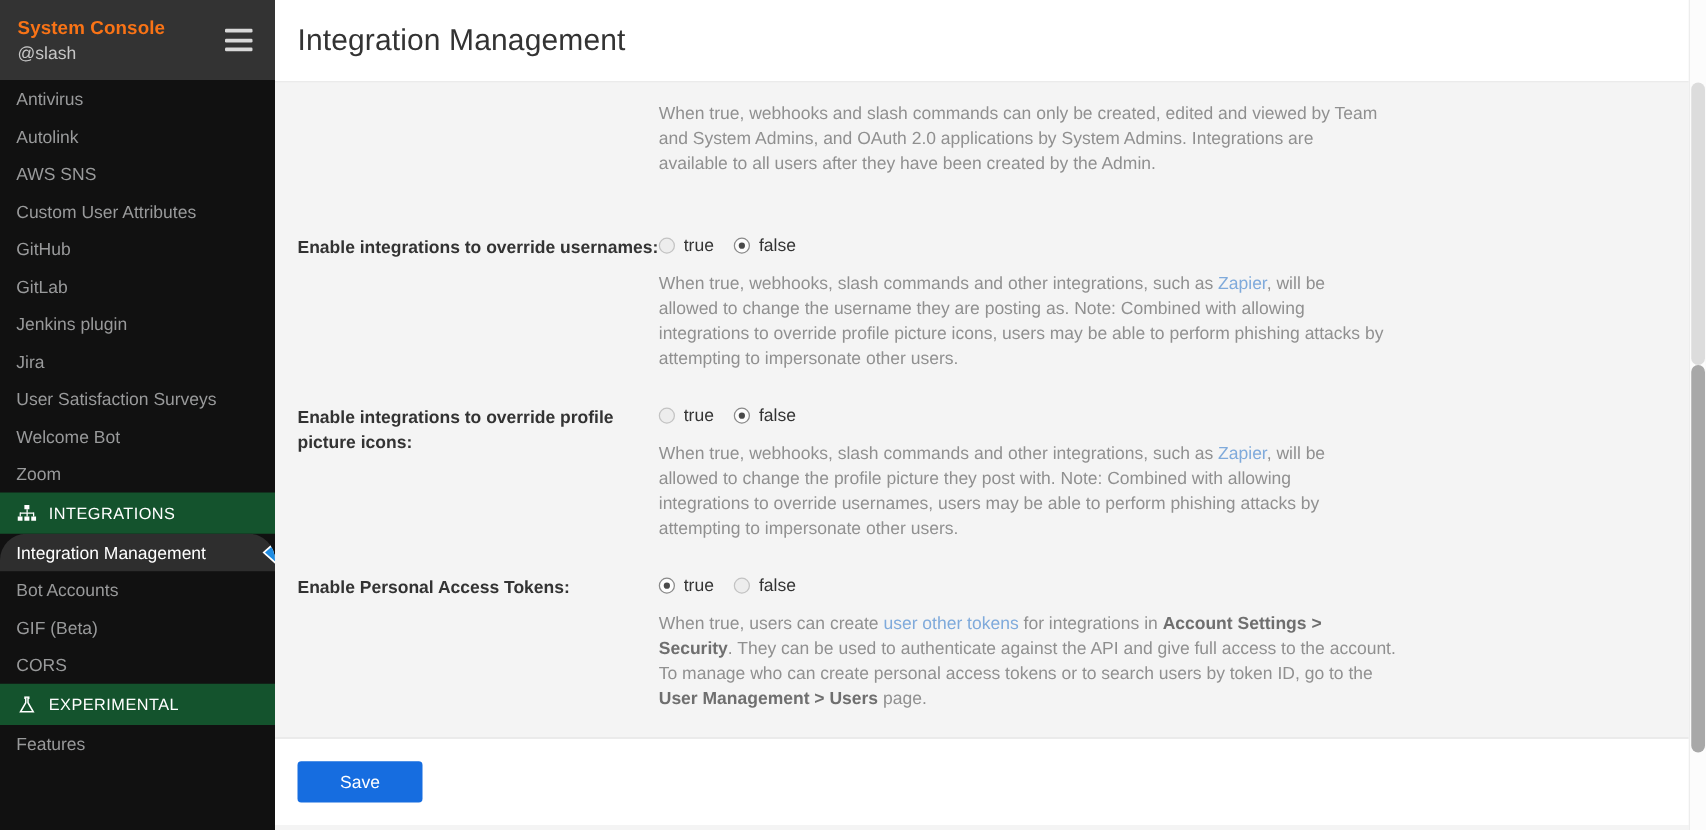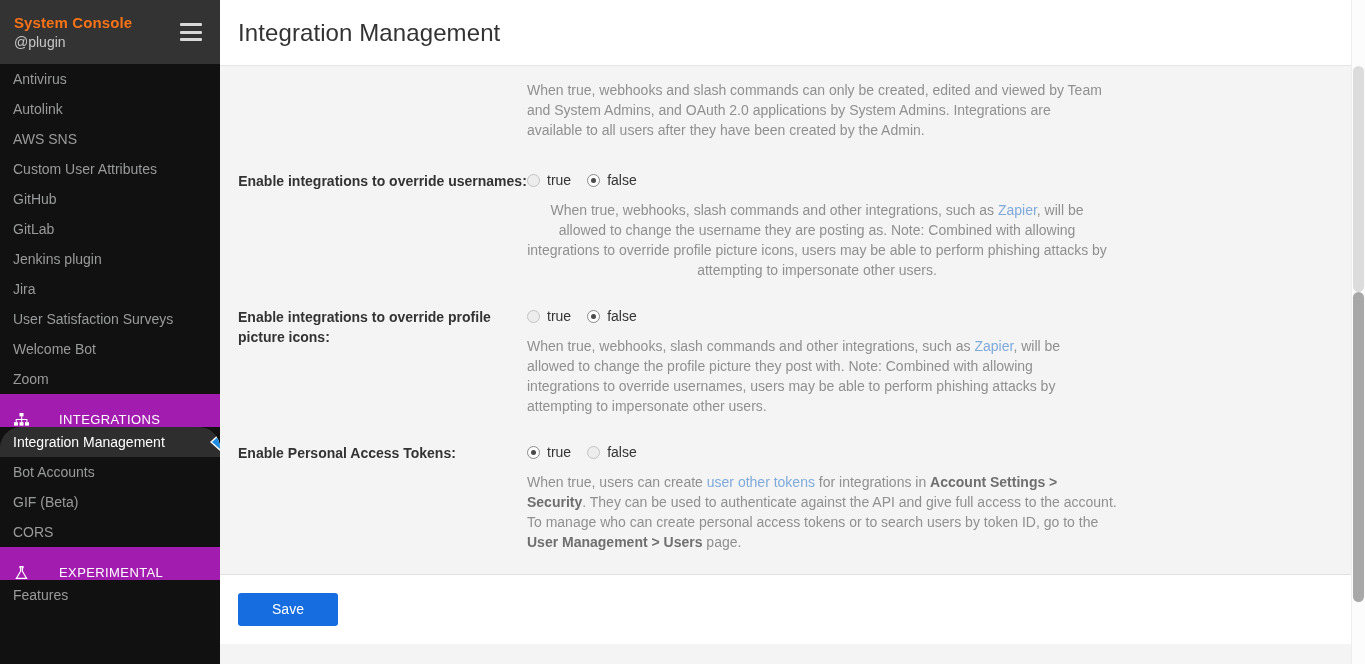--- a/index.html
+++ b/index.html
@@ -82,28 +82,27 @@
     position: absolute;
     left: 1.5px; top: -7px;
     width: 0; height: 0;
     border-top: 7px solid transparent;
     border-bottom: 7px solid transparent;
     border-right: 8px solid #1e8ce2;
   }
 
   .sb-section {
     height: 33px;
-    background: #a21caf;
+    background: #14532d;
     display: flex;
-    align-items: flex-end;
+    align-items: center;
     padding-left: 13px;
     color: #ffffff;
     font-size: 13px;
     letter-spacing: .4px;
-    gap: 20px;
   }
   .sb-section .sicon {
     width: 17px; height: 15px;
     margin-right: 9px;
     display: inline-flex; align-items: center; justify-content: center;
     flex: 0 0 auto;
   }
   .sb-section .sicon svg { display: block; }
 
   
@@ -264,21 +263,21 @@
 </head>
 <body>
 
 <div id="app">
 
   <div id="sidebar">
 
     <div class="sb-header">
       <div class="titles">
         <span class="sb-title">System Console</span>
-        <span class="sb-user">@plugin</span>
+        <span class="sb-user">@slash</span>
       </div>
       <div class="hamburger">
         <i></i>
         <i></i>
         <i></i>
       </div>
     </div>
 
     <div class="sb-list">
       <div class="sb-item"><span>Antivirus</span></div>
@@ -346,21 +345,21 @@
 
       <div class="panel">
 
         <div class="form-row first" style="padding-top:14px;">
           <div class="form-label"></div>
           <div class="form-field">
             <div class="help-text standalone">When true, webhooks and slash commands can only be created, edited and viewed by Team and System Admins, and OAuth 2.0 applications by System Admins. Integrations are available to all users after they have been created by the Admin.</div>
           </div>
         </div>
 
-        <div class="form-row" style="margin-top:30px;text-align:center;">
+        <div class="form-row" style="margin-top:46px;">
           <div class="form-label">Enable integrations to override usernames:</div>
           <div class="form-field">
             <div class="radio-line">
               <label class="radio-opt">
                 <span class="dot"></span>
                 <span class="rlabel">true</span>
               </label>
               <label class="radio-opt checked">
                 <span class="dot"></span>
                 <span class="rlabel">false</span>

